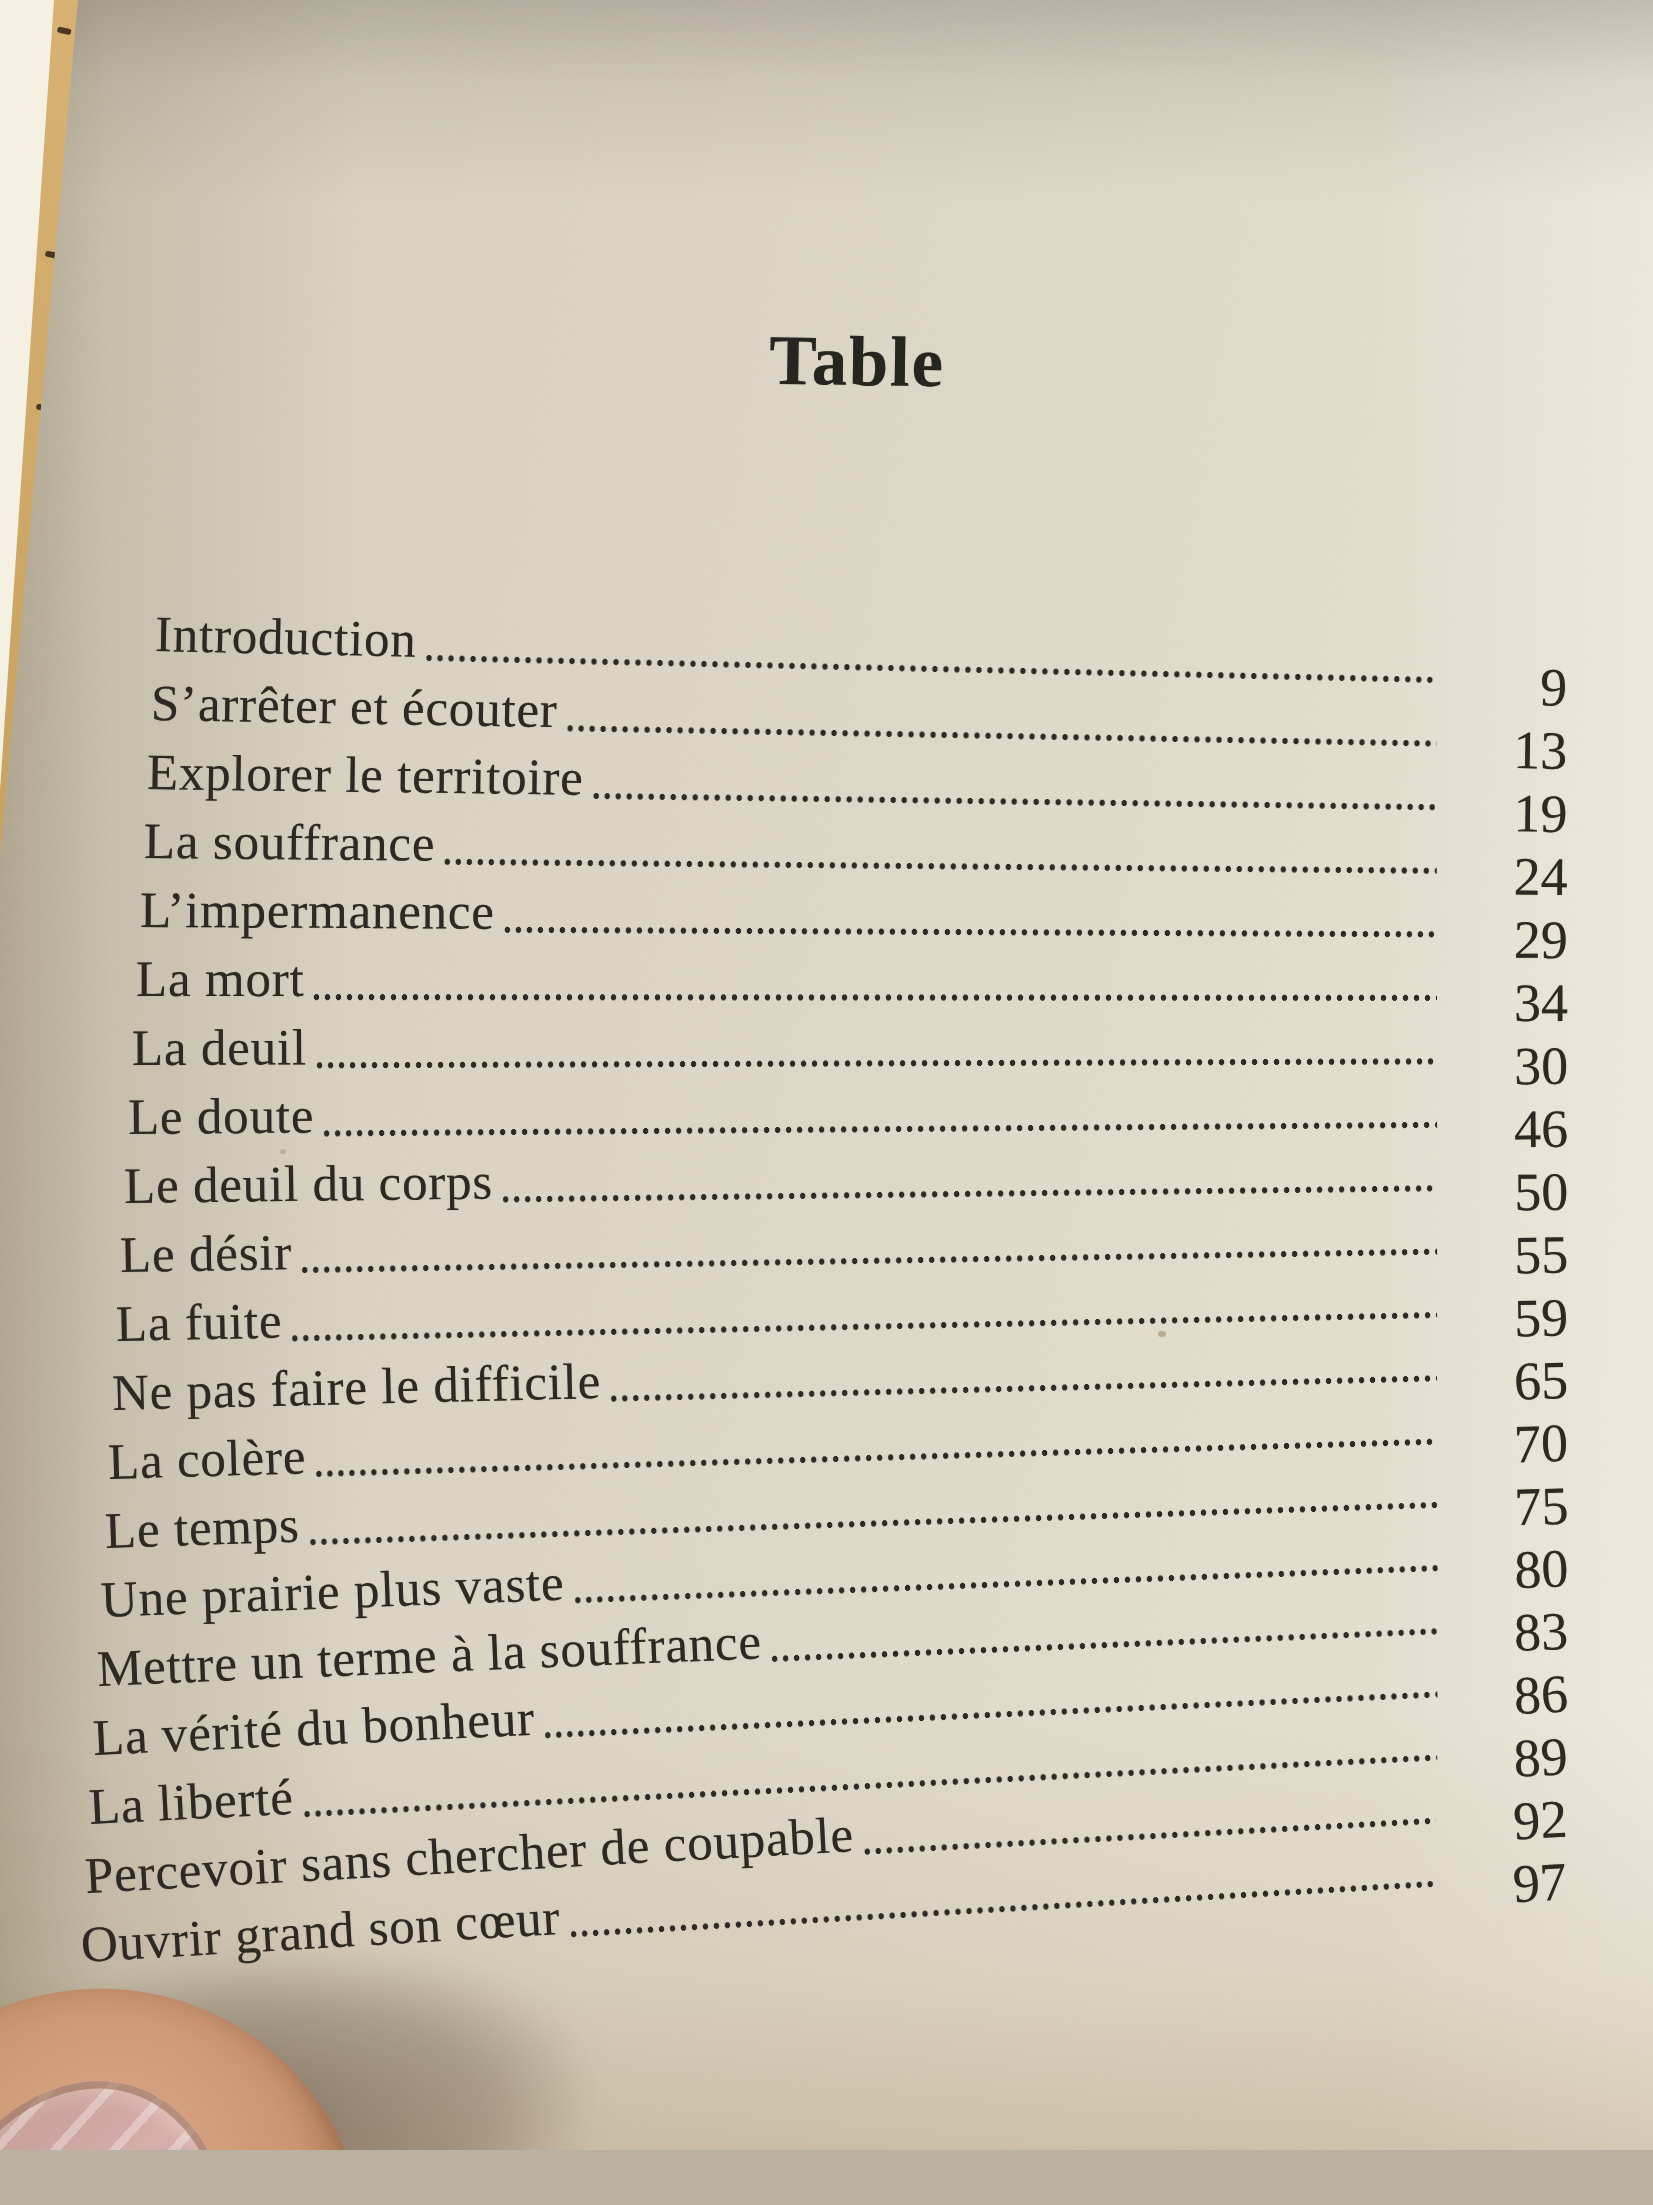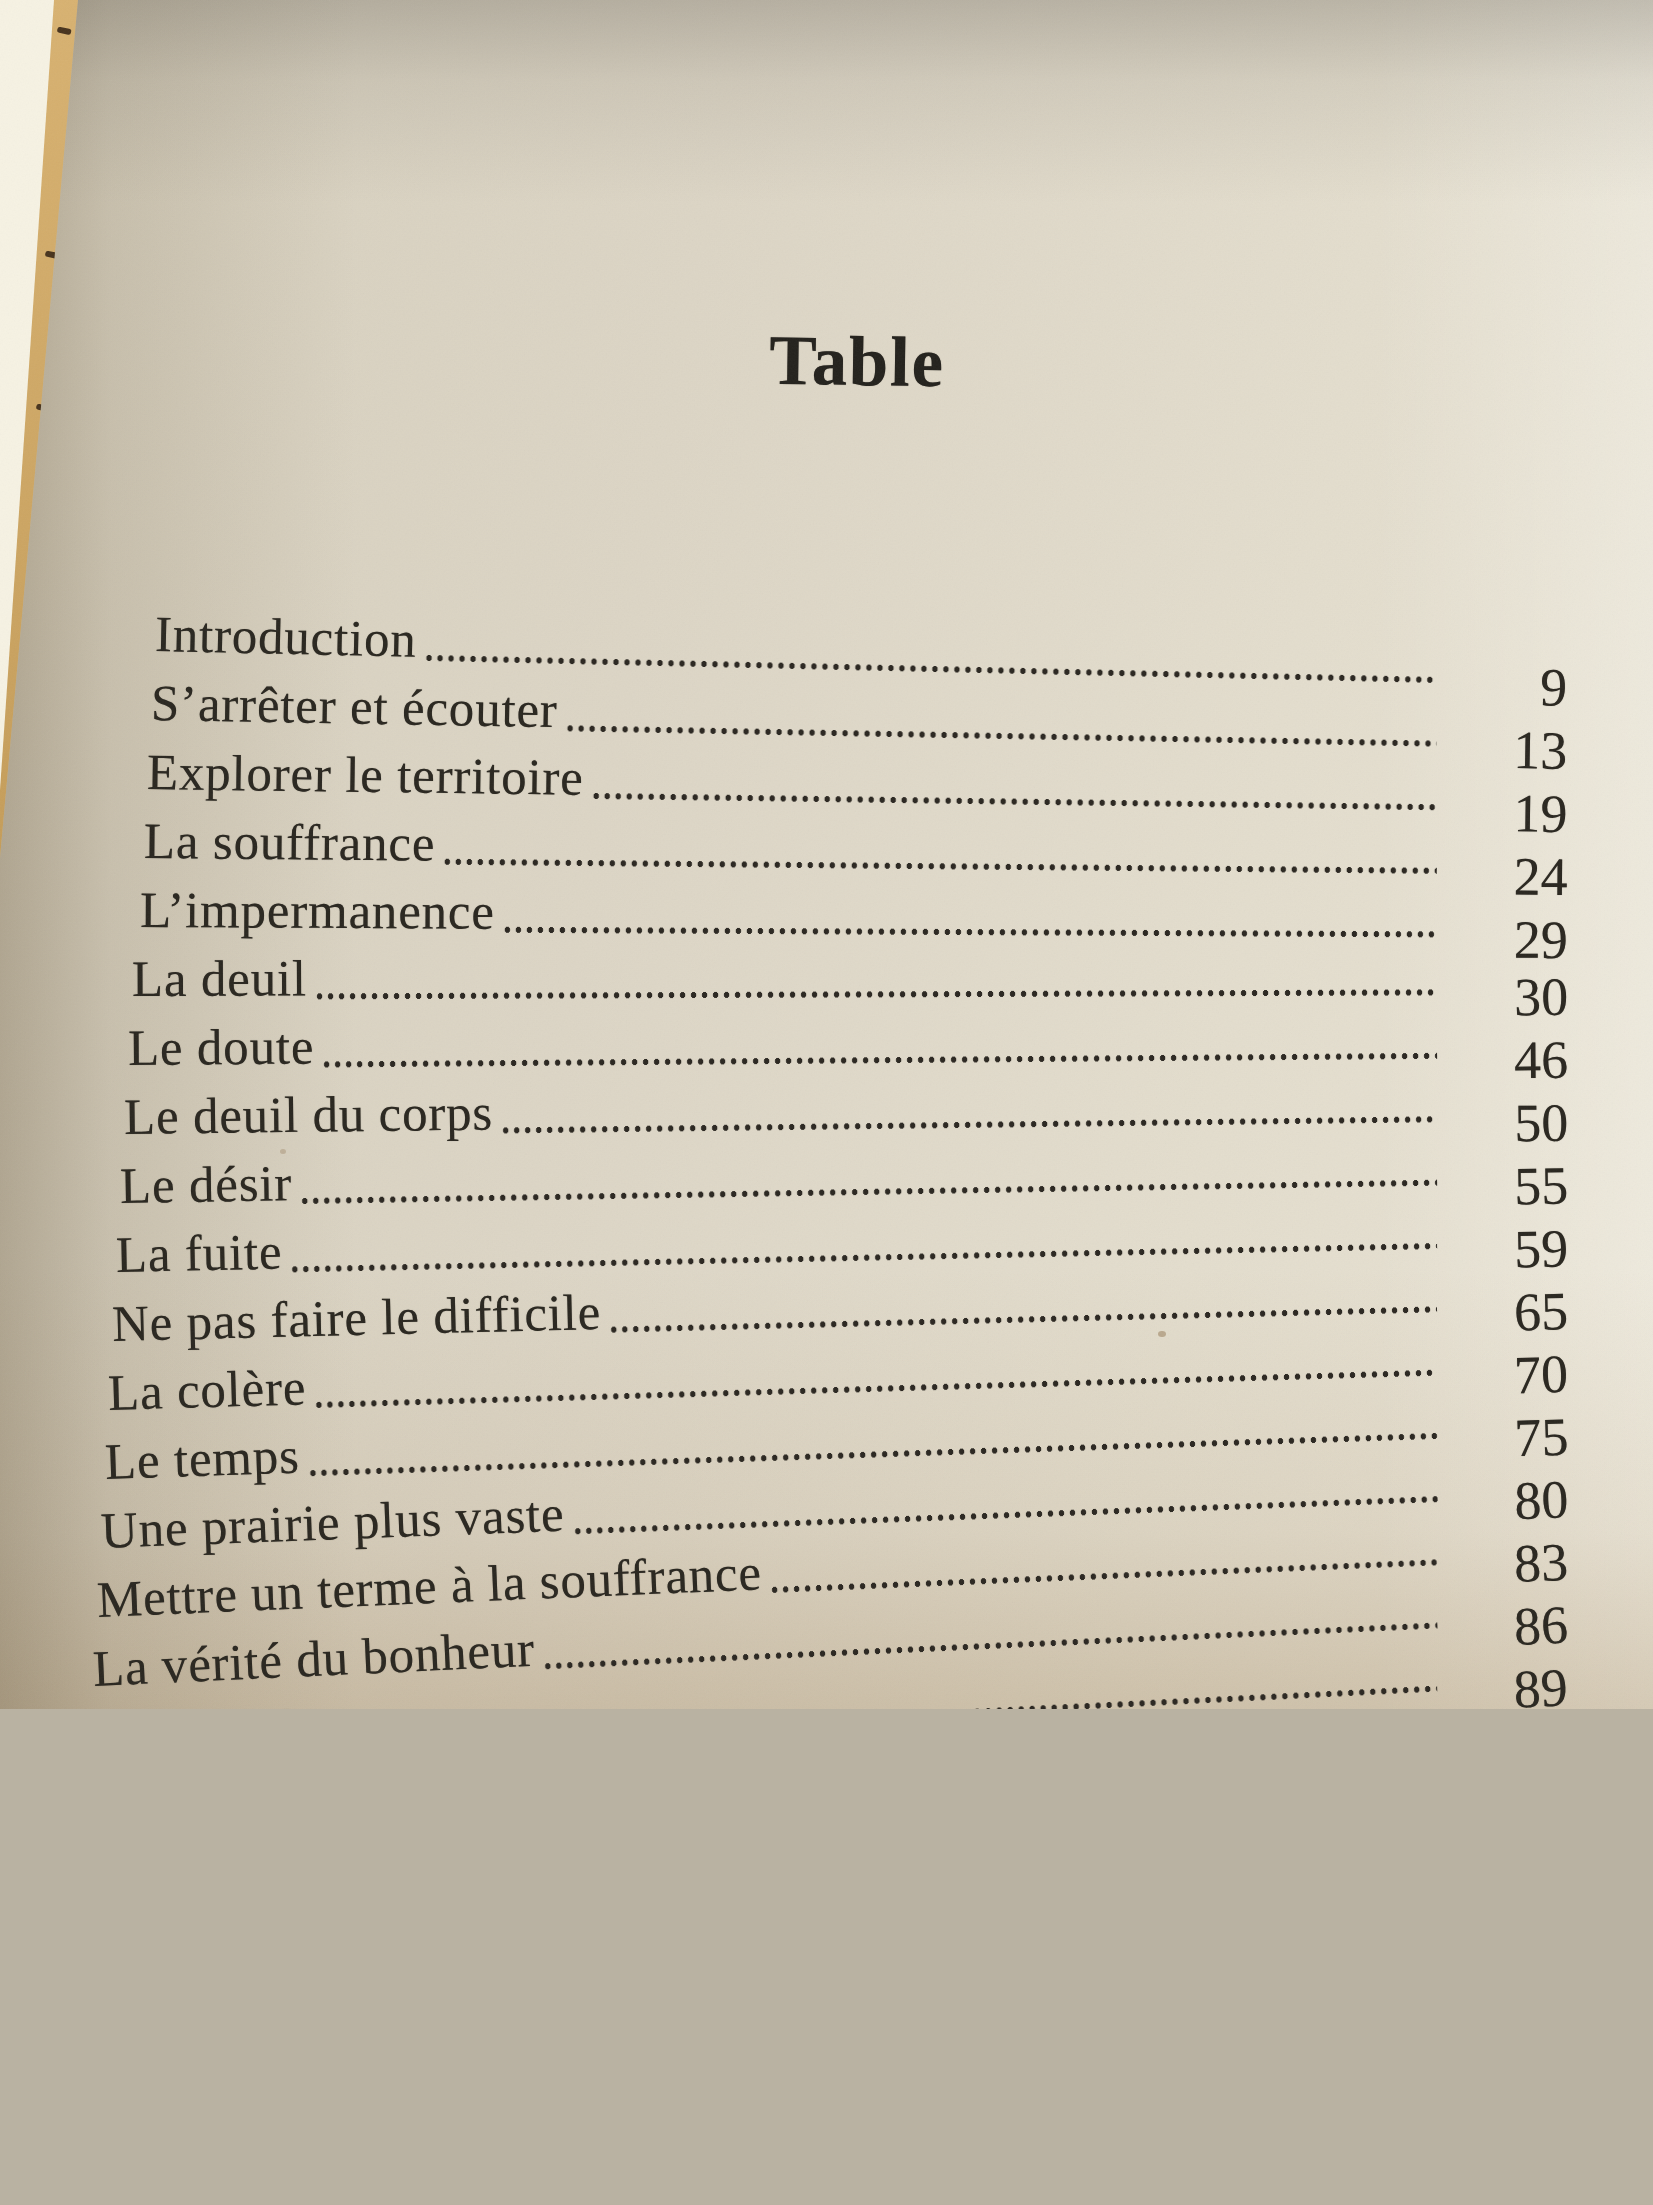--- a/index.html
+++ b/index.html
@@ -1,18 +1,18 @@
 <!DOCTYPE html>
 <html style="font-size:13.6px"><head>
 <meta charset="utf-8">
 <style>
   html,body{margin:0;padding:0;background:#b9b2a2;}
   .photo{
     position:relative;
-    width:1654px;height:1709px;
+    width:1654px;height:2150px;
     overflow:hidden;
     background:#f6f2e3; 
     font-family:"Liberation Serif","DejaVu Serif",serif;
   }
   
   .edge-band{
     position:absolute;inset:0;
     background:linear-gradient(170deg,#d8b271 0%,#c49c58 45%,#b08a4a 100%);
     clip-path:polygon(54px 0,85px 0,8.5px 863px,0 863px,0 790px);
   }
@@ -120,20 +120,25 @@
         <div class="toc-row" style="transform: rotate(0.524deg); margin-left: 63px;">
           <span class="toc-label">La souffrance</span>
           <span class="toc-leader"></span>
           <span class="toc-page">24</span>
         </div>
         <div class="toc-row" style="transform: rotate(0.282deg); margin-left: 59px;">
           <span class="toc-label">L’impermanence</span>
           <span class="toc-leader"></span>
           <span class="toc-page">29</span>
         </div>
+        <div class="toc-row" style="transform: rotate(0.04deg); margin-left: 55px;">
+          <span class="toc-label">La mort</span>
+          <span class="toc-leader"></span>
+          <span class="toc-page">34</span>
+        </div>
         <div class="toc-row" style="transform: rotate(-0.202deg); margin-left: 51px;">
           <span class="toc-label">La deuil</span>
           <span class="toc-leader"></span>
           <span class="toc-page">30</span>
         </div>
         <div class="toc-row" style="transform: rotate(-0.444deg); margin-left: 47px;">
           <span class="toc-label">Le doute</span>
           <span class="toc-leader"></span>
           <span class="toc-page">46</span>
         </div>

